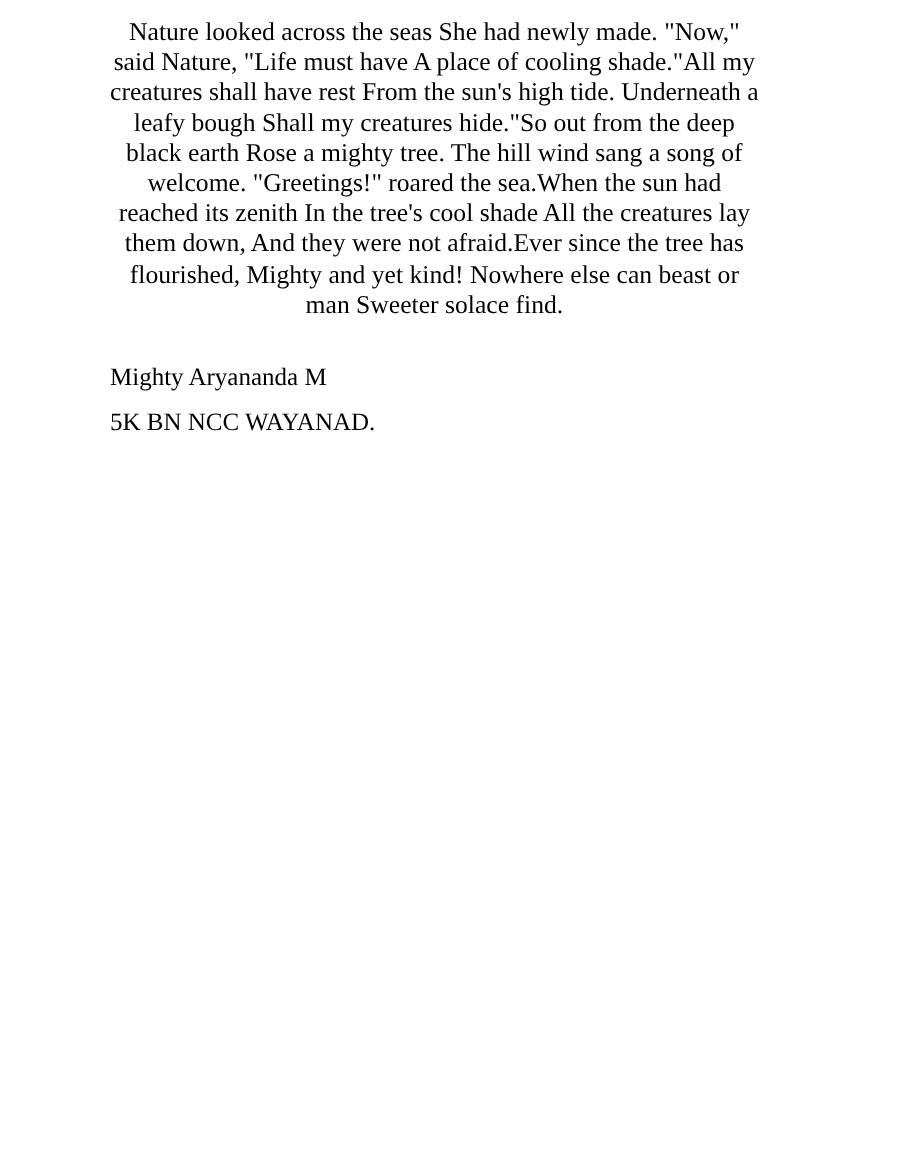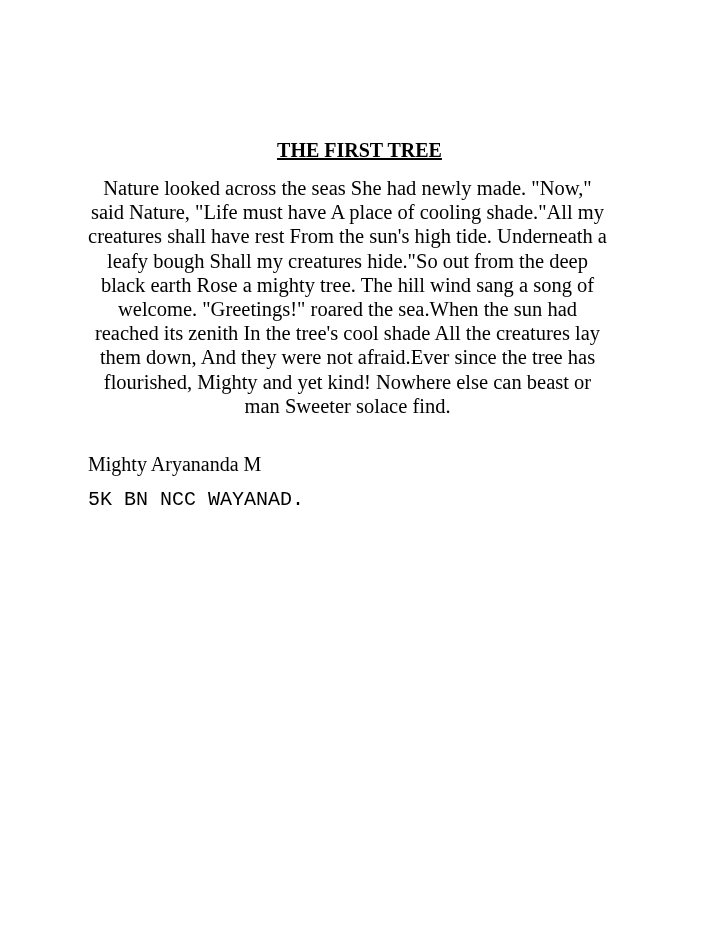--- a/index.html
+++ b/index.html
@@ -40,29 +40,27 @@
     padding: 0 88px;
     margin-top: 34px;
   }
   .sig-line {
     font-size: 20px;
     line-height: 24px;
     margin: 0 0 12px 0;
   }
   .sig-line:last-child {
     margin-bottom: 0;
-    font-family: Liberation Mono, monospace;
   }
 </style>
 </head>
 <body>
 
 <div class="page">
 
-  <h1 class="doc-title">THE FIRST TREE</h1>
 
   <p class="body-block">Nature looked across the seas She had newly made. "Now," said Nature, "Life must have A place of cooling shade."All my creatures shall have rest From the sun's high tide. Underneath a leafy bough Shall my creatures hide."So out from the deep black earth Rose a mighty tree. The hill wind sang a song of welcome. "Greetings!" roared the sea.When the sun had reached its zenith In the tree's cool shade All the creatures lay them down, And they were not afraid.Ever since the tree has flourished, Mighty and yet kind! Nowhere else can beast or man Sweeter solace find.</p>
 
   <div class="signature">
     <p class="sig-line">Mighty Aryananda M</p>
     <p class="sig-line">5K BN NCC WAYANAD.</p>
   </div>
 
 </div>
 

